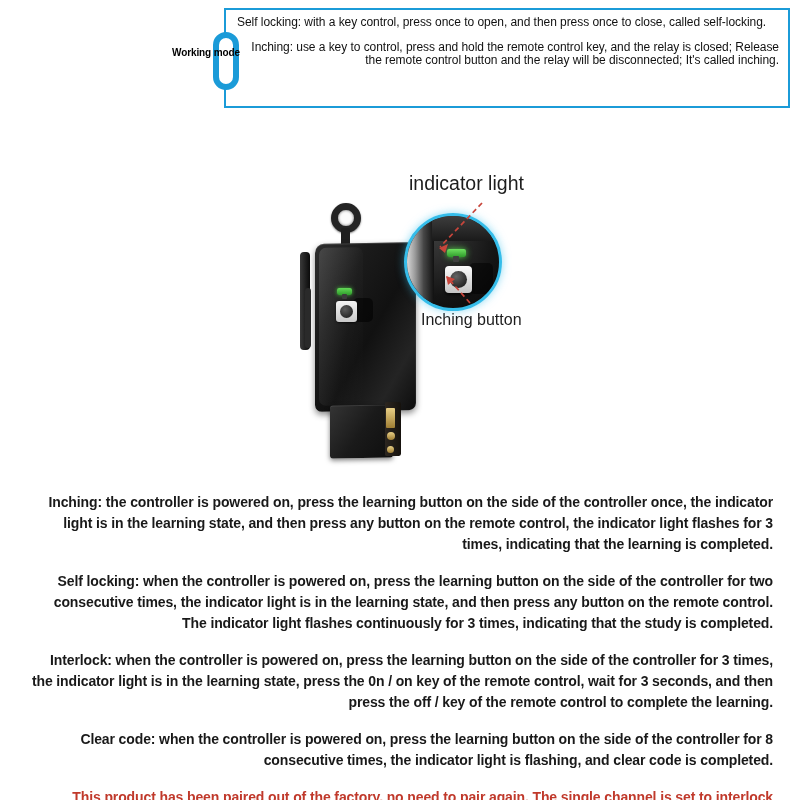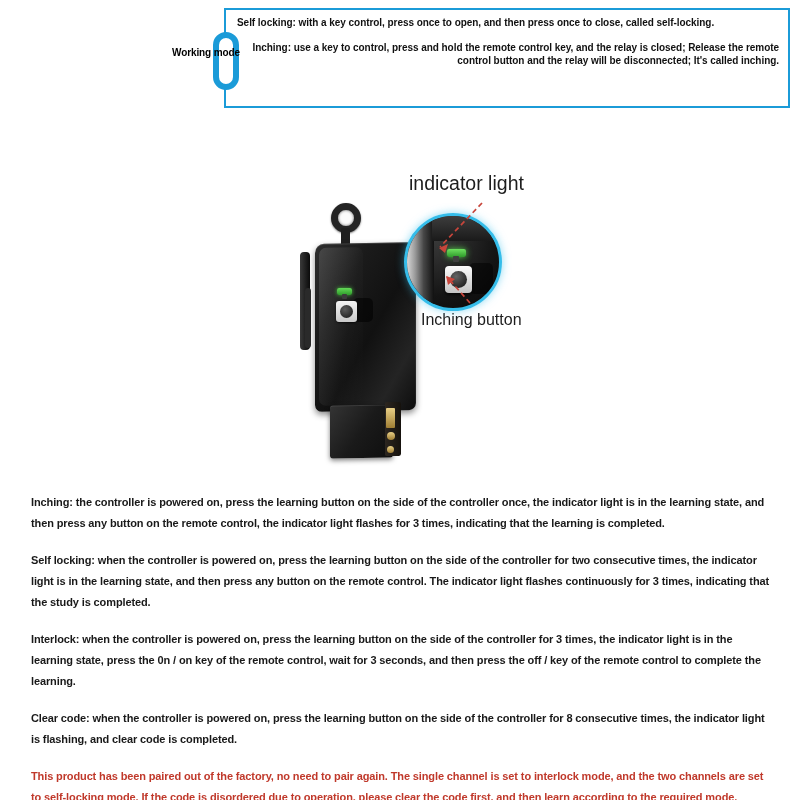--- a/index.html
+++ b/index.html
@@ -65,24 +65,24 @@
 
   #workmode-list {
     position: absolute;
     left: 237px;
     top: 16px;
     width: 542px;
     z-index: 5;
   }
 
   .wm-item {
-    font-size: 10px;
+    font-size: 12px;
     line-height: 13.5px;
     color: #111;
-    font-weight: 700;
+    font-weight: 400;
     margin-bottom: 11px;
     letter-spacing: -0.05px;
   }
   .wm-item:last-child { margin-bottom: 18px; text-align: right; }
 
   
   #main-heading {
     position: absolute;
     left: 0; top: 128px;
     width: 800px;
@@ -340,26 +340,27 @@
   }
 
   
   #body-copy {
     position: absolute;
     left: 31px;
     top: 492px;
     width: 742px;
   }
   .para {
-    font-size: 11px;
+    font-size: 14px;
     line-height: 21px;
     color: #191919;
     font-weight: 600;
     letter-spacing: -0.12px;
     margin-bottom: 16px;
+    text-align: right;
   }
   .para.warning {
     color: #c0392b;
     margin-bottom: 0;
   }
 </style>
 </head>
 <body>
 
 <div id="page">

